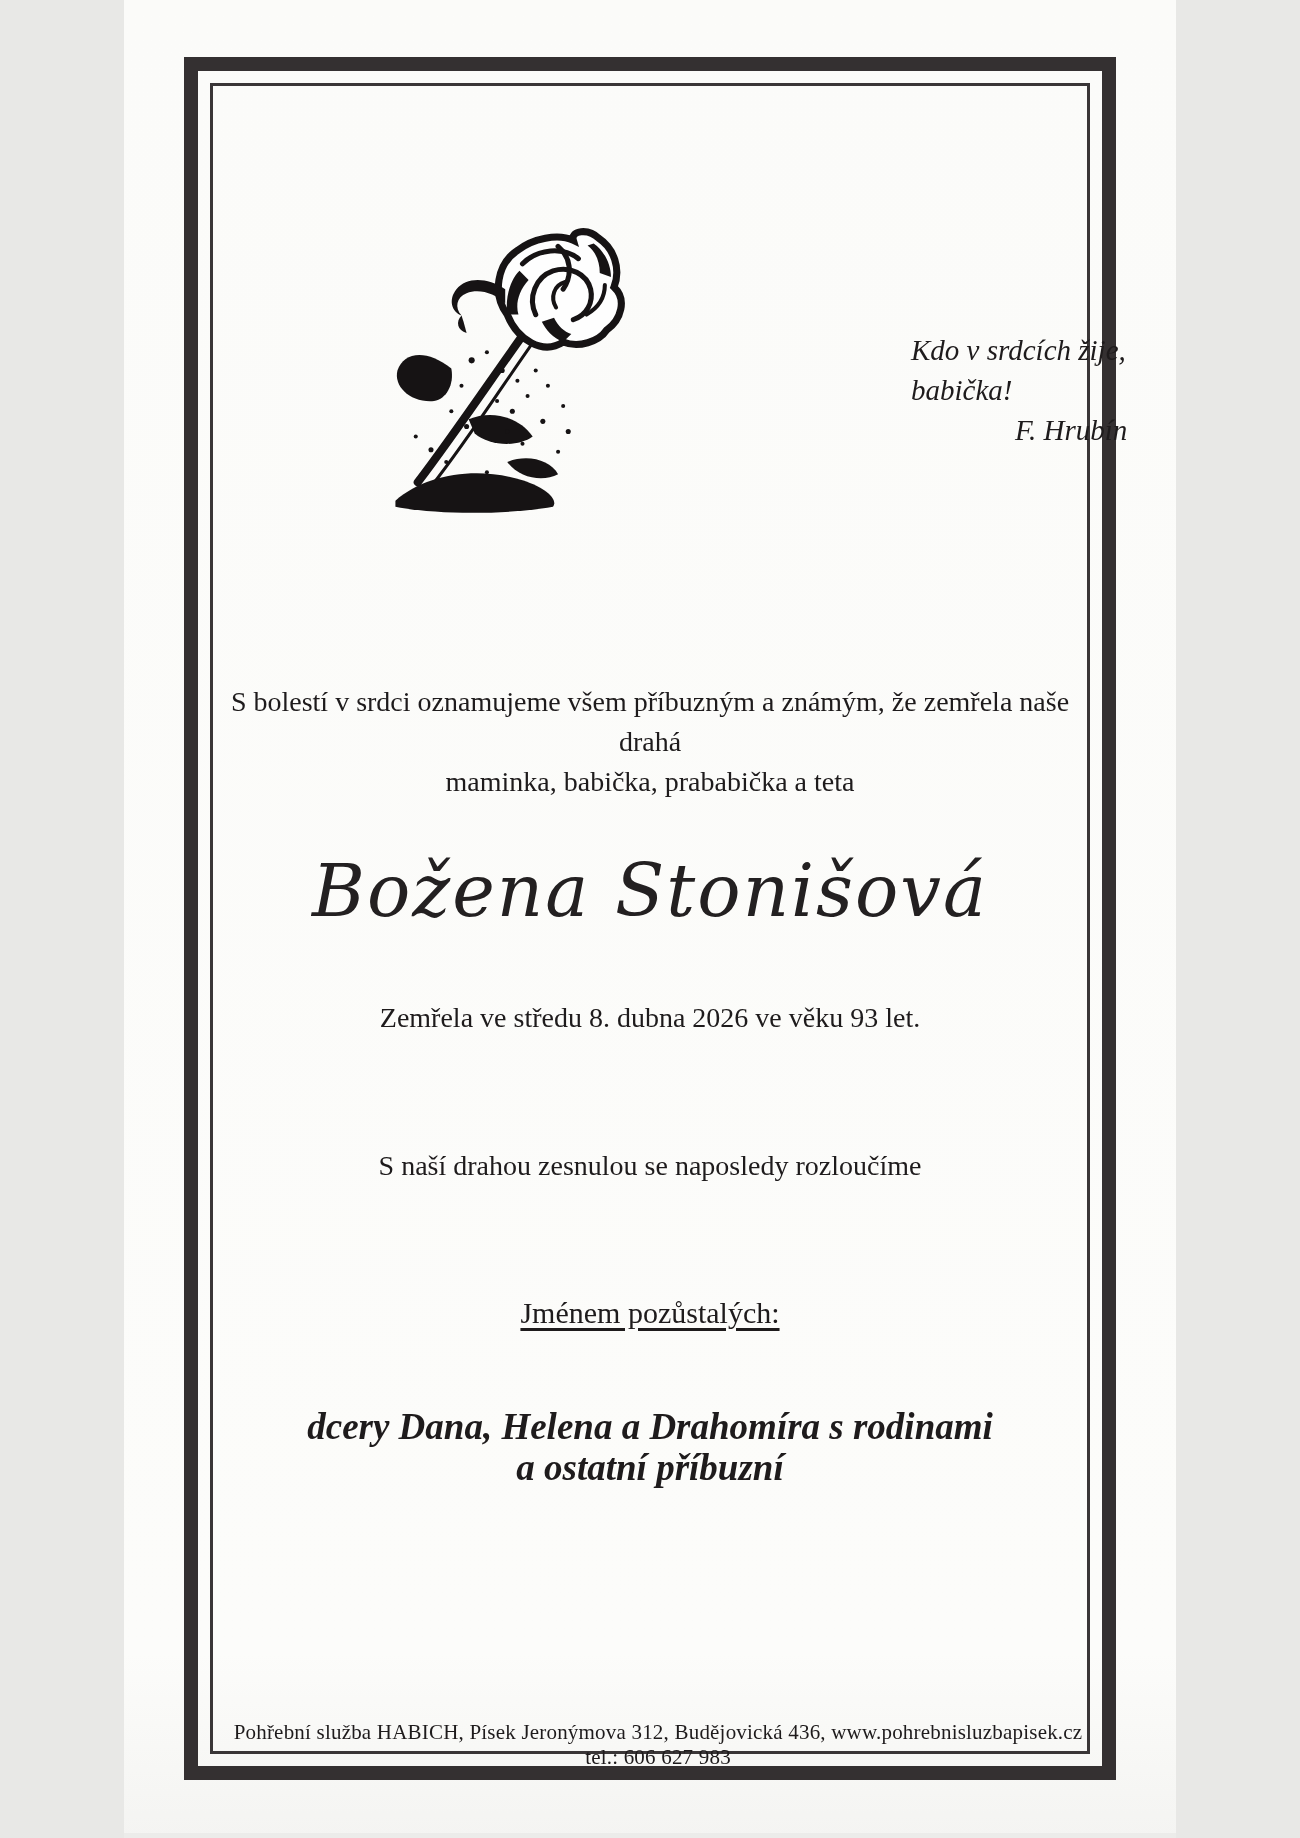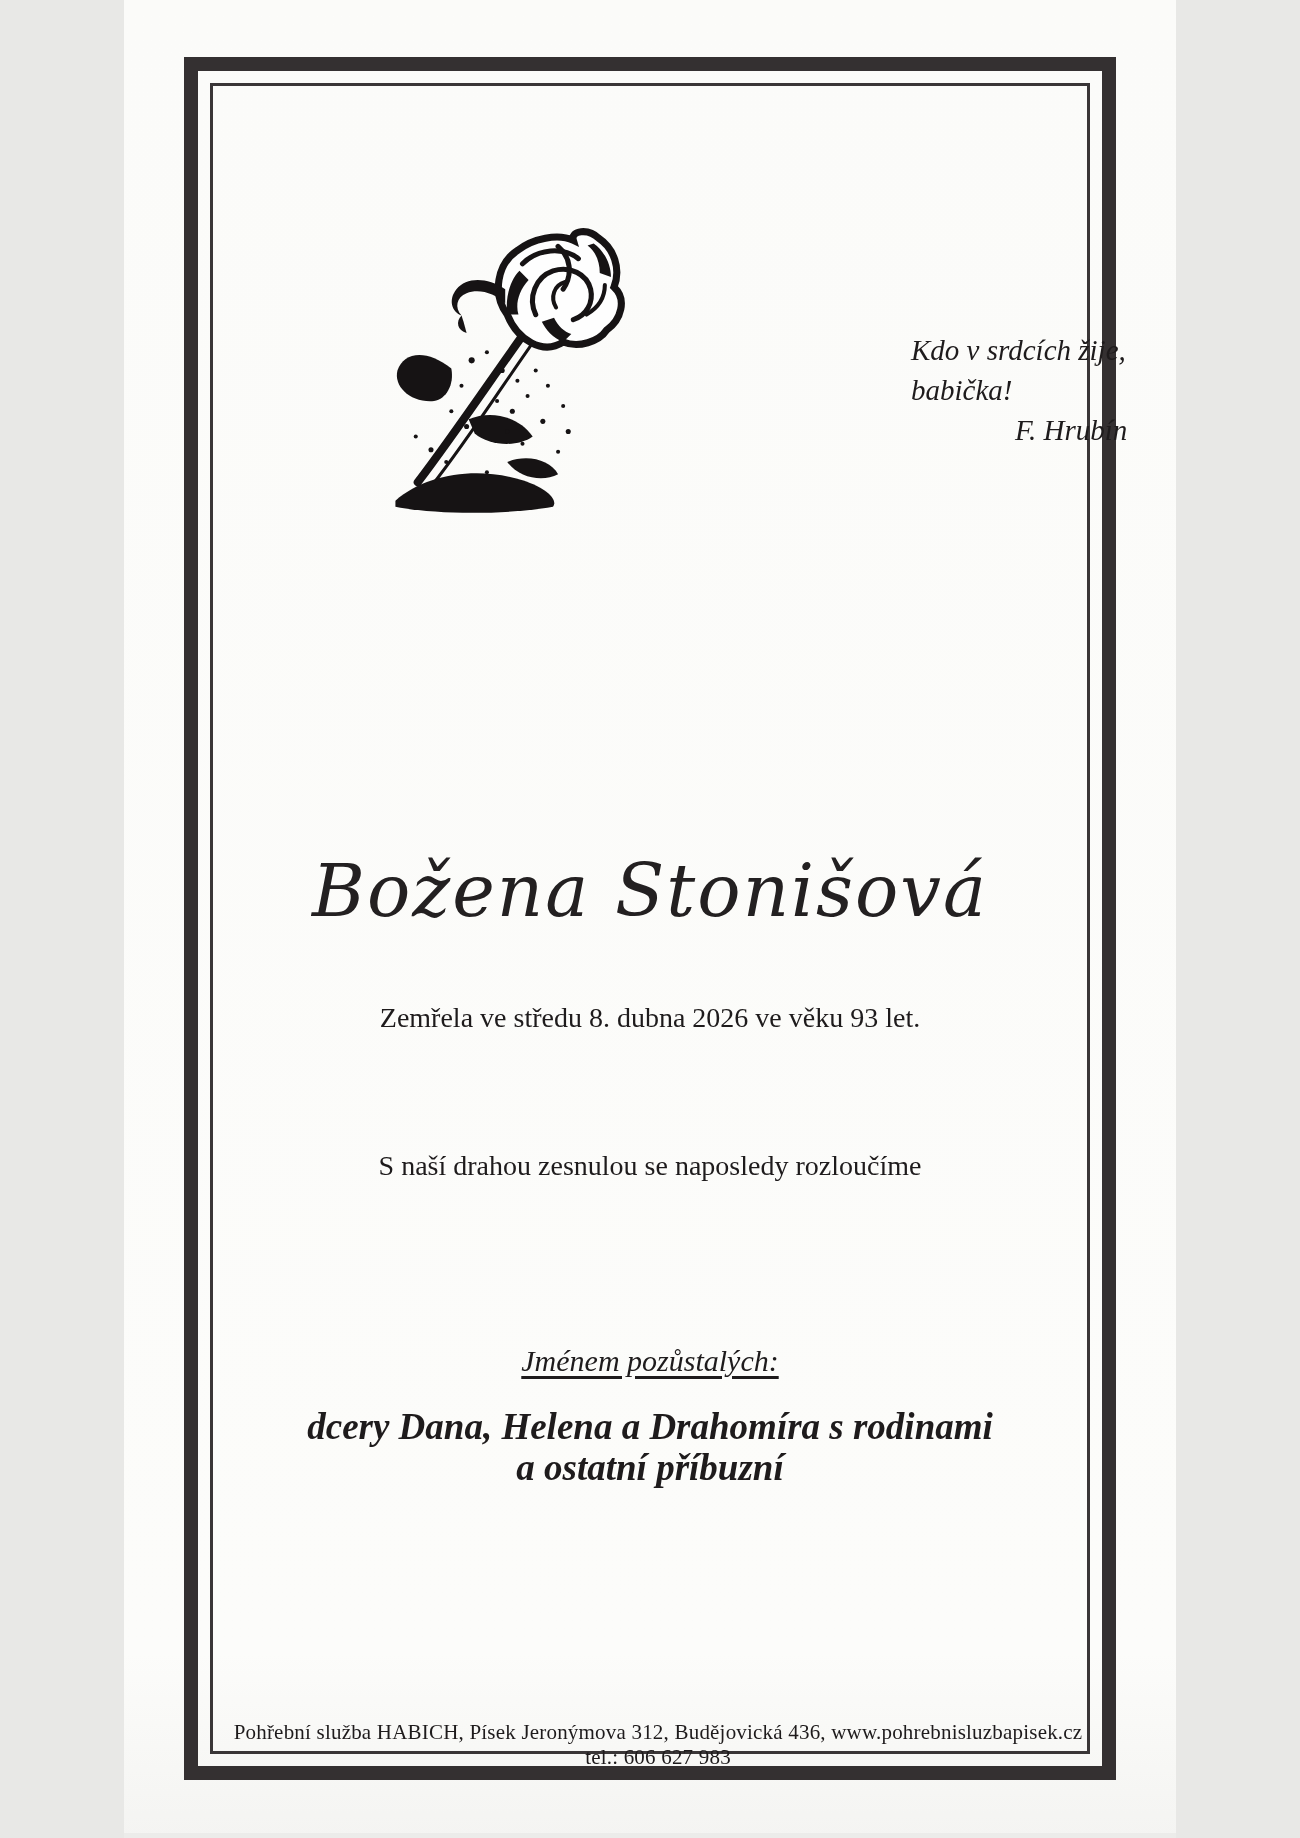--- a/index.html
+++ b/index.html
@@ -60,22 +60,21 @@
   .death-info{
     top:1002px;
     font-size:28px;
   }
   .farewell{
     top:1146px;
     font-size:28px;
     line-height:40px;
   }
   .mourners-heading{
-    top:1344px;
-    font-style:italic;
+    top:1296px;
     font-size:30px;
   }
   .mourners-heading span{text-decoration:underline;text-underline-offset:5px;}
   .mourners{
     top:1406px;
     font-style:italic;
     font-weight:bold;
     font-size:37px;
     line-height:41px;
   }
@@ -151,20 +150,24 @@
       <circle cx="205" cy="185" r="2"></circle>
     </g>
   </svg>
 
   <div class="abs quote">
     <div>Kdo v srdcích žije,</div>
     <div>babička!</div>
     <div class="author">F. Hrubín</div>
   </div>
 
+  <div class="abs center-line announcement">
+    <div>S bolestí v srdci oznamujeme všem příbuzným a známým, že zemřela naše drahá</div>
+    <div>maminka, babička, prababička a teta</div>
+  </div>
 
 
   <div class="abs center-line deceased-name">Božena Stonišová</div>
 
   <div class="abs center-line death-info">Zemřela ve středu 8. dubna 2026 ve věku 93 let.</div>
 
   <div class="abs center-line farewell">
     <div>S naší drahou zesnulou se naposledy rozloučíme</div>
   </div>
 

